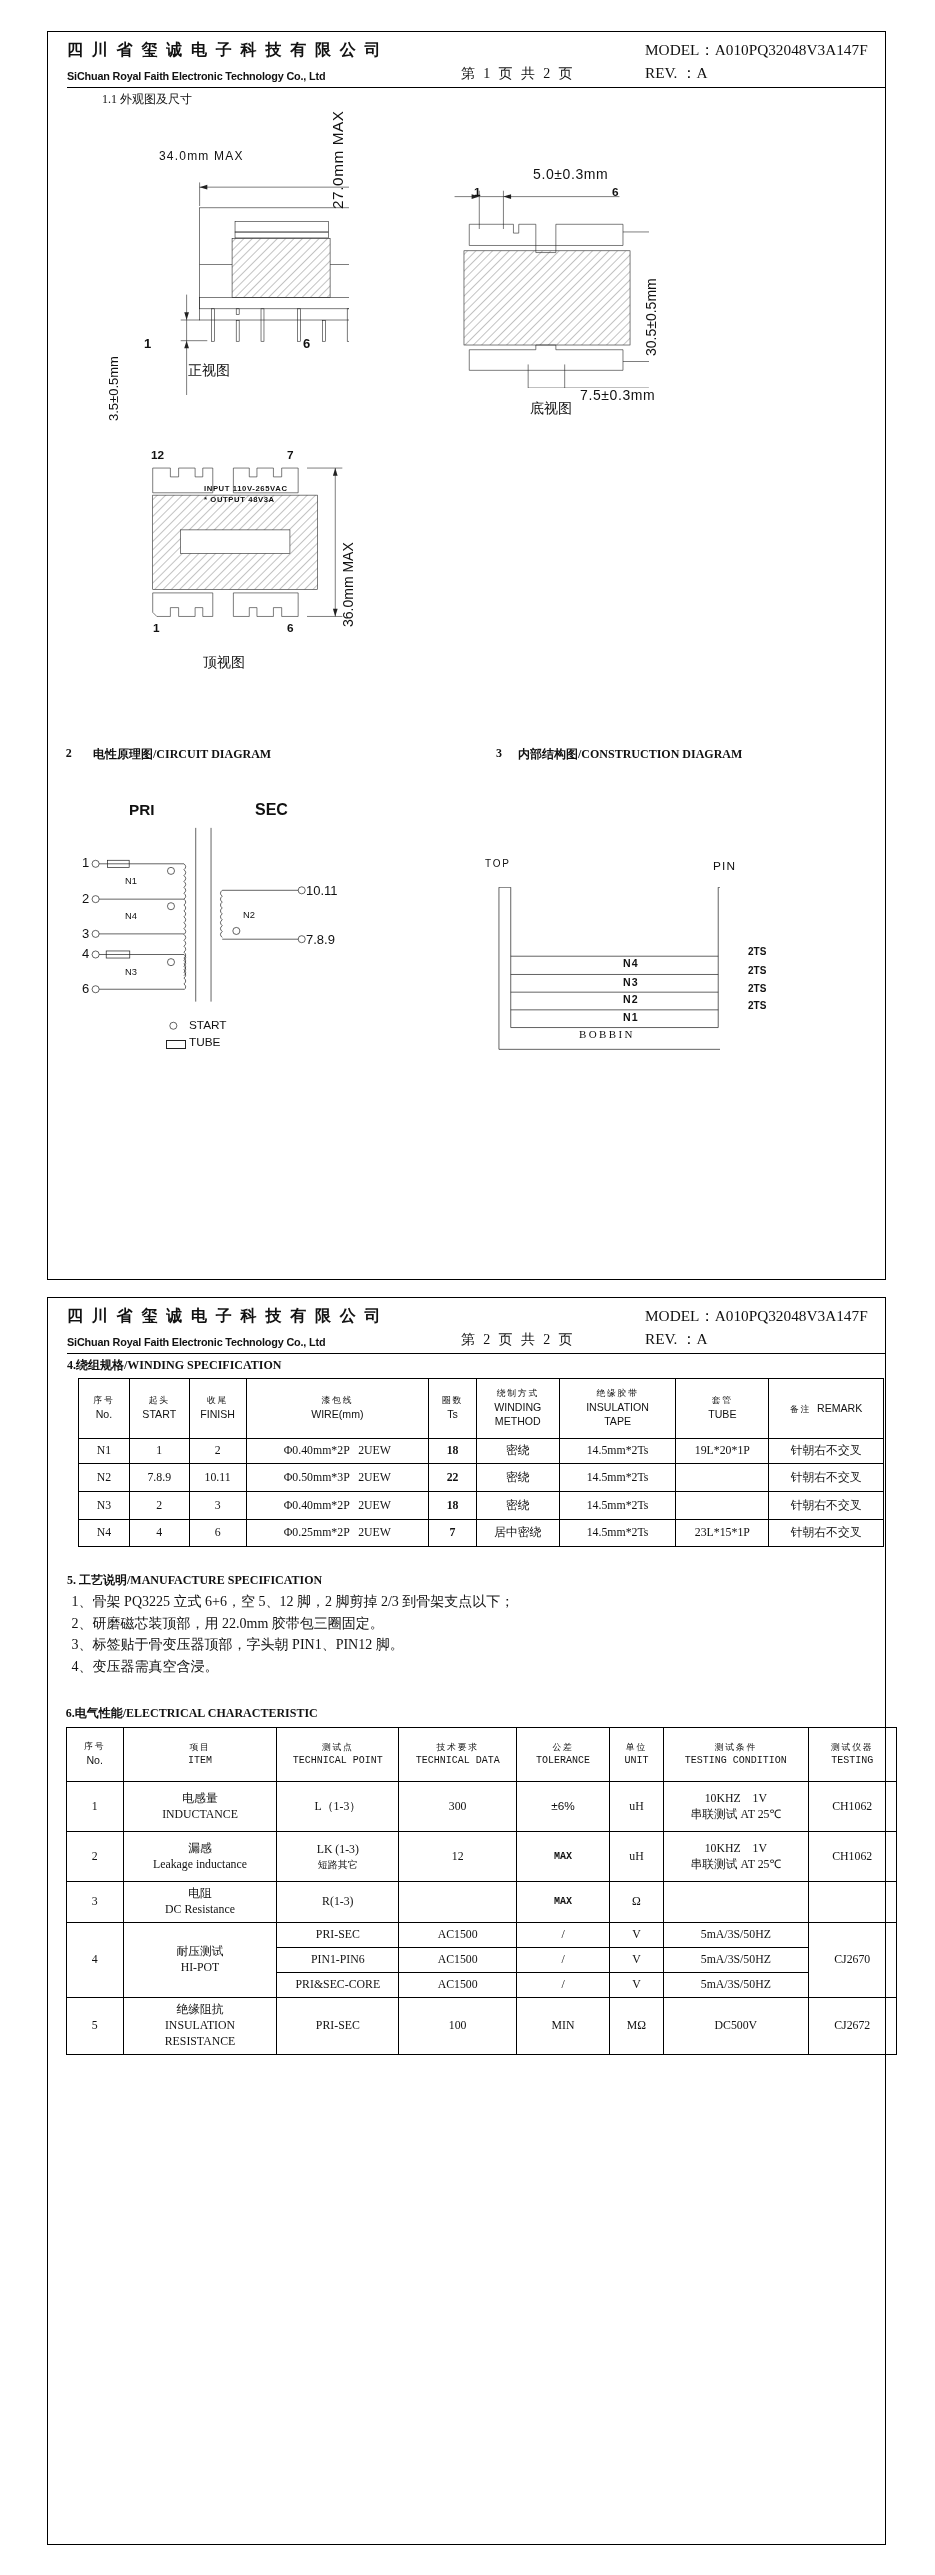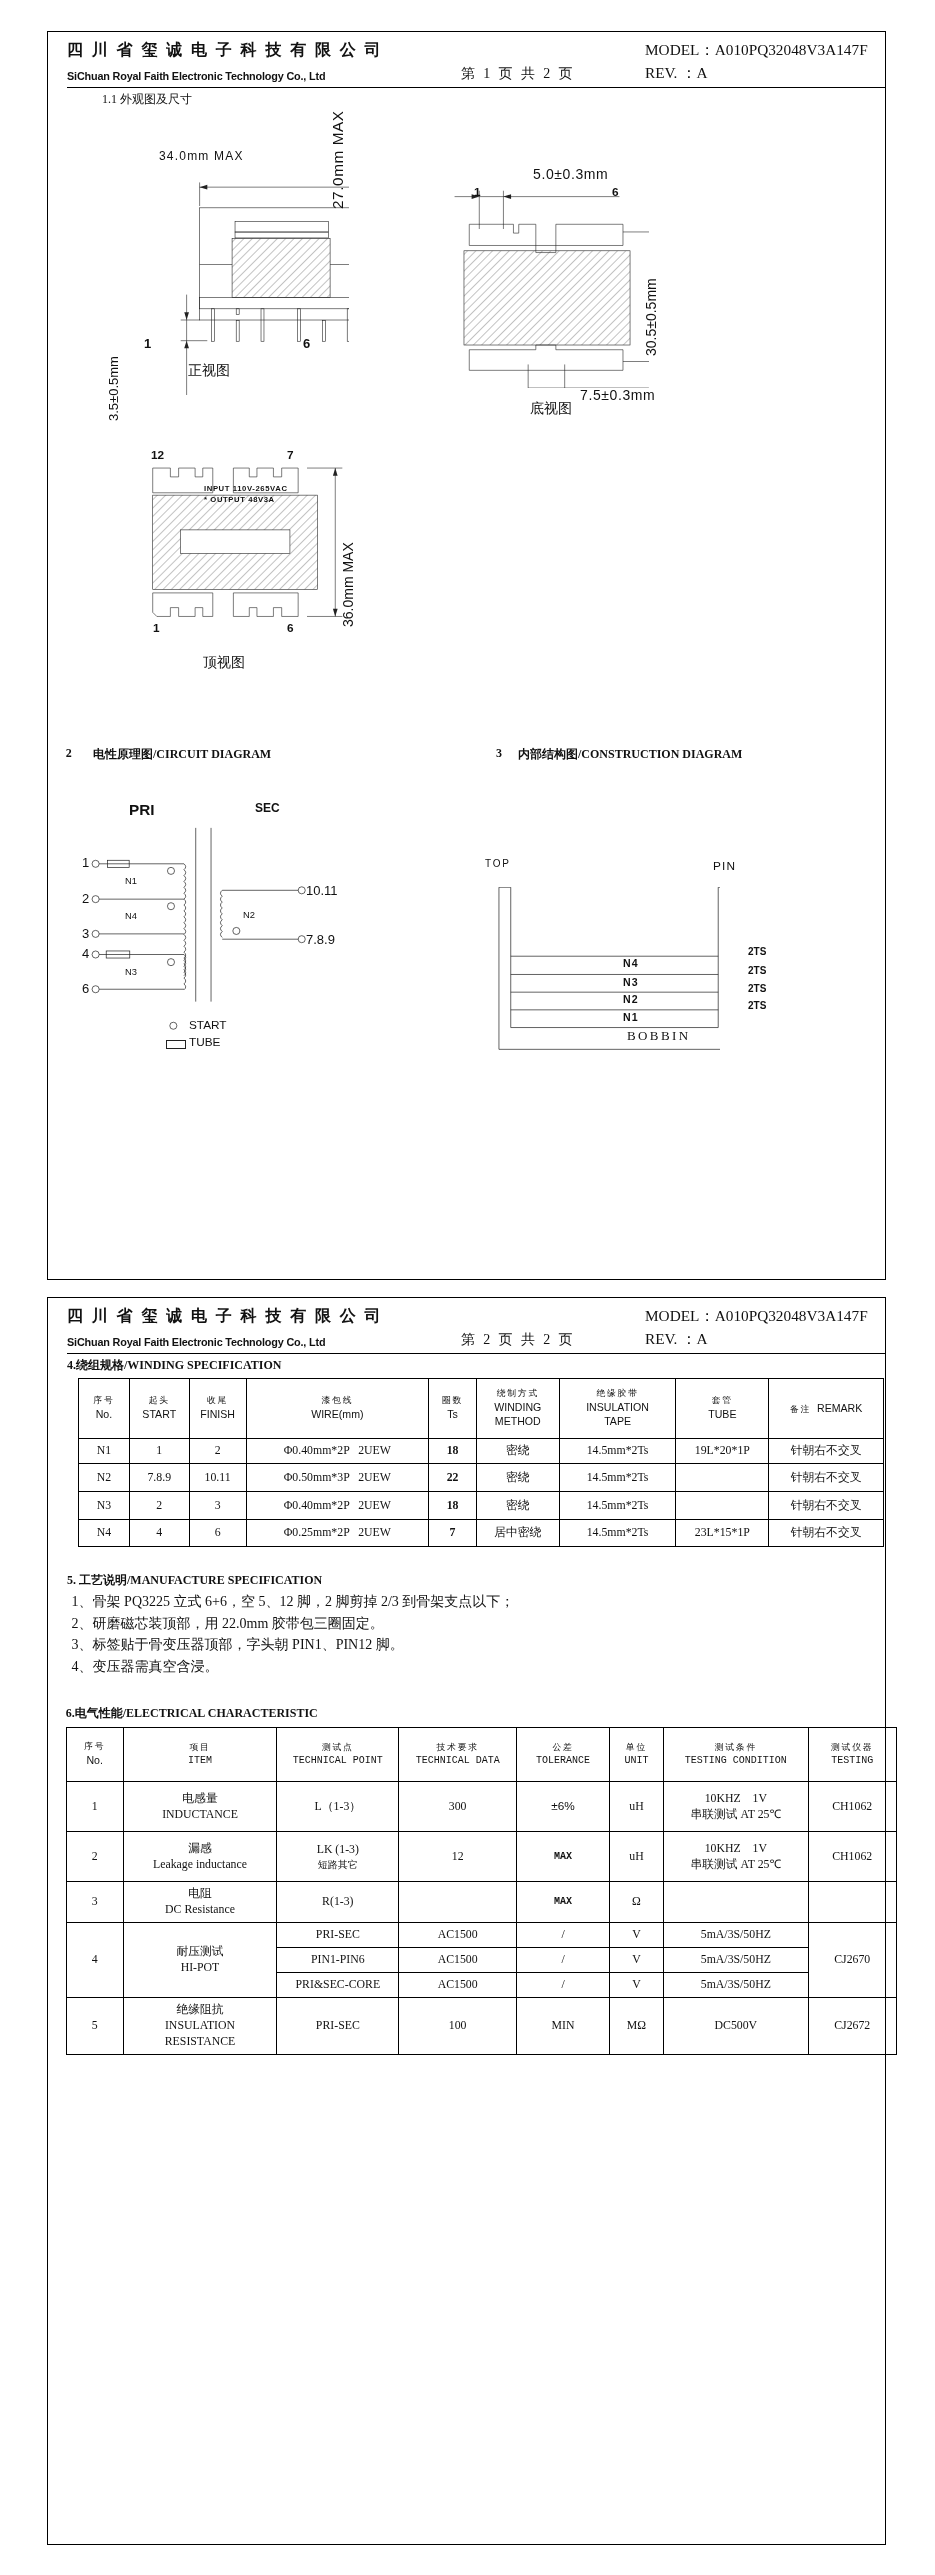--- a/index.html
+++ b/index.html
@@ -136,21 +136,21 @@
   <div class="abs sans" style="left:292px;top:595px;font-size:14px;transform:rotate(-90deg);transform-origin:left top;white-space:nowrap;">36.0mm  MAX</div>
   <div class="abs sans bold" style="left:103px;top:416px;font-size:11.8px;">12</div>
   <div class="abs sans bold" style="left:239px;top:416px;font-size:11.8px;">7</div>
   <div class="abs sans bold" style="left:105px;top:589px;font-size:11.8px;">1</div>
   <div class="abs sans bold" style="left:239px;top:589px;font-size:11.8px;">6</div>
   <div class="abs" style="left:155px;top:622px;font-size:14px;">顶视图</div>
 
   <div class="abs sec-title" style="left:17.7px;top:714px;">2</div>
   <div class="abs sec-title" style="left:45px;top:714px;">电性原理图/CIRCUIT DIAGRAM</div>
   <div class="abs sans bold" style="left:81px;top:769px;font-size:15.3px;">PRI</div>
-  <div class="abs sans bold" style="left:207px;top:769px;font-size:12px;">SEC</div>
+  <div class="abs sans bold" style="left:207px;top:769px;font-size:16px;">SEC</div>
   <div class="abs" style="left:17.7px;top:790px;width:283px;height:212px;">
     <svg width="283" height="212" viewBox="0 0 480 360">
       <g stroke="#222" fill="none" stroke-width="1.2">
         <line x1="220" y1="10" x2="220" y2="305"></line>
         <line x1="246" y1="10" x2="246" y2="305"></line>
         <circle cx="50" cy="71" r="6"></circle>
           <line x1="56" y1="71" x2="200" y2="71"></line>
         <rect x="70" y="65" width="37" height="12"></rect>
         <circle cx="50" cy="131" r="6"></circle>
           <line x1="56" y1="131" x2="200" y2="131"></line>
@@ -208,21 +208,21 @@
     </svg>
   </div>
   <div class="abs sans bold" style="left:575px;top:925px;font-size:10.6px;letter-spacing:1.2px;">N4</div>
   <div class="abs sans bold" style="left:575px;top:944px;font-size:10.6px;letter-spacing:1.2px;">N3</div>
   <div class="abs sans bold" style="left:575px;top:961px;font-size:10.6px;letter-spacing:1.2px;">N2</div>
   <div class="abs sans bold" style="left:575px;top:979px;font-size:10.6px;letter-spacing:1.2px;">N1</div>
   <div class="abs sans bold" style="left:700px;top:914px;font-size:10px;">2TS</div>
   <div class="abs sans bold" style="left:700px;top:933px;font-size:10px;">2TS</div>
   <div class="abs sans bold" style="left:700px;top:951px;font-size:10px;">2TS</div>
   <div class="abs sans bold" style="left:700px;top:968px;font-size:10px;">2TS</div>
-  <div class="abs" style="left:579px;top:996px;font-size:13px;letter-spacing:2.4px;">BOBBIN</div>
+  <div class="abs" style="left:531px;top:996px;font-size:11px;letter-spacing:2.4px;">BOBBIN</div>
 </div>
 
 <div class="page" id="page2">
   <div class="abs hdr-cn">四川省玺诚电子科技有限公司</div>
   <div class="abs hdr-en">SiChuan Royal Faith Electronic Technology Co., Ltd</div>
   <div class="abs hdr-page">第 2 页 共 2 页</div>
   <div class="abs hdr-model">MODEL：A010PQ32048V3A147F</div>
   <div class="abs hdr-rev">REV.   ：A</div>
   <div class="abs hdr-rule"></div>
 

